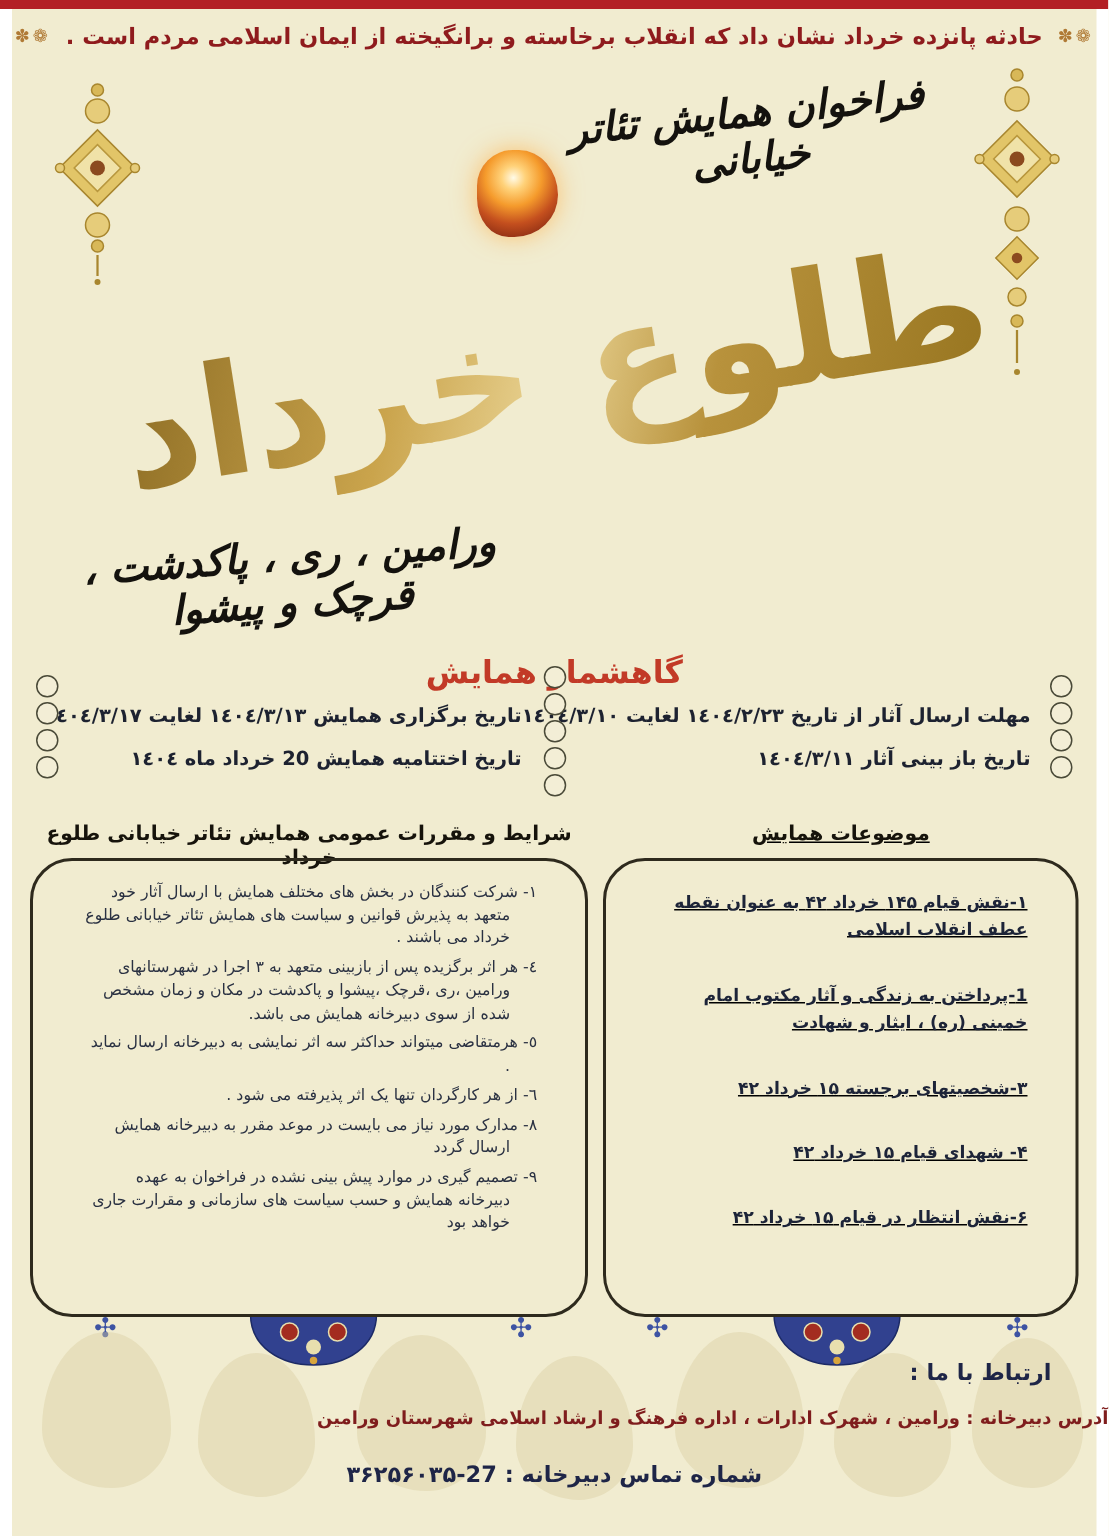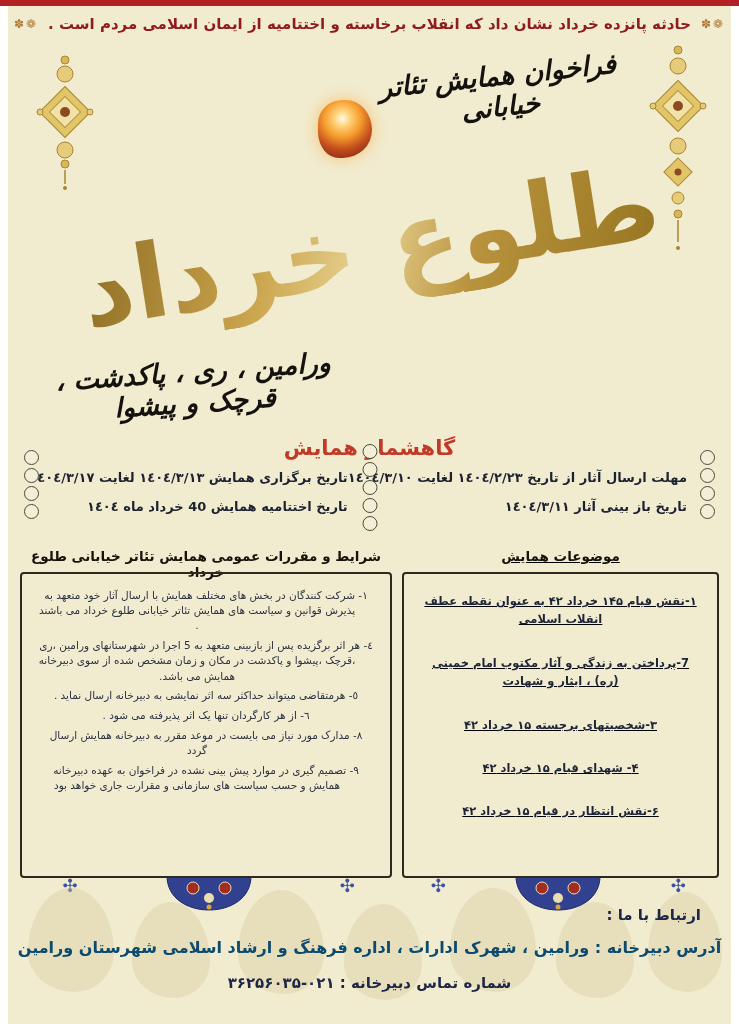--- a/index.html
+++ b/index.html
@@ -45,56 +45,56 @@
   .chain.c-mid{left:50%;transform:translateX(-50%);top:12px;}
   .chain.c-right{right:24px;top:18px;}
 
   
   .boxes{position:absolute;left:20px;right:20px;top:548px;height:330px;display:flex;
          gap:10px;z-index:2;}
   .col{display:flex;flex-direction:column;}
   .col-topics{width:46%;text-decoration:underline;}
   .col-rules{width:54%;}
   .box-header{text-align:center;font-size:13.5px;font-weight:700;color:#16130b;height:24px;}
-  .box{flex:1;border:2.5px solid #2e2a1d;border-radius:4px;background:transparent;
-       padding:14px 16px;box-sizing:border-box;overflow:hidden;text-align:center;}
+  .box{flex:1;border:2.5px solid #2e2a1d;border-radius:28px;background:transparent;
+       padding:14px 32px;box-sizing:border-box;overflow:hidden;}
   .topics-list{list-style:none;margin:4px 0 0 0;padding:0;font-size:11.5px;font-weight:700;
                color:#1d2438;}
   .topics-list li{margin-bottom:25px;line-height:1.6;}
   .rules-list{list-style:none;margin:0;padding:0;font-size:10.5px;color:#2a3142;
               line-height:1.45;}
   .rules-list li{margin-bottom:4.5px;padding-right:18px;text-indent:-18px;}
 
   
   .hang-row{position:absolute;left:20px;right:20px;top:876px;height:40px;display:flex;z-index:1;}
   .hang-group{display:flex;justify-content:space-around;align-items:flex-start;}
   .hg-topics{width:46%;}
   .hg-rules{width:54%;}
   .floret{color:#3d53a3;font-size:18px;line-height:20px;}
 
   
   .footer{position:absolute;left:0;right:0;top:900px;height:124px;z-index:2;padding-left:45px;}
   .contact-title{position:absolute;right:38px;top:6px;font-size:15px;font-weight:700;color:#1e2547;}
-  .contact-address{position:absolute;left:0;right:0;top:38px;text-align:center;
-                   font-size:16px;font-weight:700;color:#0c4a6e;}
+  .contact-address{position:absolute;left:0;right:0;top:38px;
+                   font-size:12px;font-weight:700;color:#7f1d1d;}
   .contact-phone{position:absolute;left:0;right:0;top:74px;text-align:center;
                  font-size:15px;font-weight:700;color:#1e2547;}
   .paisley{position:absolute;background:#dacc9f;opacity:.42;
            border-radius:50% 50% 46% 54% / 62% 62% 38% 38%;z-index:0;}
 </style>
 </head>
 <body>
 
 <div class="page">
   <div class="paper"></div>
   <div class="top-strip"></div>
 
   <div class="banner">
     <span class="flourish">❁✽</span>
-    <span class="txt">حادثه پانزده خرداد نشان داد که انقلاب برخاسته و اختتامیه از ایمان اسلامی مردم است .</span>
+    <span class="txt">حادثه پانزده خرداد نشان داد که انقلاب برخاسته و برانگیخته از ایمان اسلامی مردم است .</span>
     <span class="flourish">❁✽</span>
   </div>
 
   <div class="hero">
     <div class="ornament-left">
       <svg width="62" height="160" viewBox="0 0 62 160">
         <circle cx="31" cy="8" r="4" fill="#d8b858" stroke="#a8862e"></circle>
         <circle cx="31" cy="22" r="8" fill="#e6cc7a" stroke="#a8862e"></circle>
         <rect x="13" y="42" width="36" height="36" transform="rotate(45 31 60)" fill="#e2c568" stroke="#a8862e"></rect>
         <rect x="20" y="49" width="22" height="22" transform="rotate(45 31 60)" fill="#f0e2a8" stroke="#b8973d"></rect>
@@ -149,43 +149,43 @@
         <i></i>
         <i></i>
         <i></i>
         <i></i>
       </div>
     <div class="calendar-title">گاهشمار همایش</div>
     <div class="calendar-grid">
       <div class="cell">مهلت ارسال آثار از تاریخ ١٤٠٤/٢/٢٣ لغایت ١٤٠٤/٣/١٠</div>
       <div class="cell">تاریخ برگزاری همایش ١٤٠٤/٣/١٣ لغایت ١٤٠٤/٣/١٧</div>
       <div class="cell">تاریخ باز بینی آثار ١٤٠٤/٣/١١</div>
-      <div class="cell">تاریخ اختتامیه همایش 40 خرداد ماه ١٤٠٤</div>
+      <div class="cell">تاریخ اختتامیه همایش 20 خرداد ماه ١٤٠٤</div>
     </div>
   </div>
 
   <div class="boxes">
     <div class="col col-topics">
       <div class="box-header">موضوعات همایش</div>
       <div class="box">
         <ul class="topics-list">
           <li>۱-نقش قیام ۱۴۵ خرداد ۴۲ به عنوان نقطه عطف انقلاب اسلامی</li>
-          <li>7-پرداختن به زندگی و آثار مکتوب امام خمینی (ره) ، ایثار و شهادت</li>
+          <li>1-پرداختن به زندگی و آثار مکتوب امام خمینی (ره) ، ایثار و شهادت</li>
           <li>۳-شخصیتهای برجسته ۱۵ خرداد ۴۲</li>
           <li>۴- شهدای قیام ۱۵ خرداد ۴۲</li>
           <li>۶-نقش انتظار در قیام ۱۵ خرداد ۴۲</li>
         </ul>
       </div>
     </div>
     <div class="col col-rules">
       <div class="box-header">شرایط و مقررات عمومی همایش تئاتر خیابانی طلوع خرداد</div>
       <div class="box">
         <ul class="rules-list">
           <li>١- شرکت کنندگان در بخش های مختلف همایش با ارسال آثار خود متعهد به پذیرش قوانین و سیاست های همایش تئاتر خیابانی طلوع خرداد می باشند .</li>
-          <li>٤- هر اثر برگزیده پس از بازبینی متعهد به 5 اجرا در شهرستانهای ورامین ،ری ،قرچک ،پیشوا و پاکدشت در مکان و زمان مشخص شده از سوی دبیرخانه همایش می باشد.</li>
+          <li>٤- هر اثر برگزیده پس از بازبینی متعهد به ٣ اجرا در شهرستانهای ورامین ،ری ،قرچک ،پیشوا و پاکدشت در مکان و زمان مشخص شده از سوی دبیرخانه همایش می باشد.</li>
           <li>٥- هرمتقاضی میتواند حداکثر سه اثر نمایشی به دبیرخانه ارسال نماید .</li>
           <li>٦- از هر کارگردان تنها یک اثر پذیرفته می شود .</li>
           <li>٨- مدارک مورد نیاز می بایست در موعد مقرر به دبیرخانه همایش ارسال گردد</li>
           <li>٩- تصمیم گیری در موارد پیش بینی نشده در فراخوان به عهده دبیرخانه همایش و حسب سیاست های سازمانی و مقرارت جاری خواهد بود</li>
 
         </ul>
       </div>
     </div>
   </div>
 
@@ -217,15 +217,15 @@
   <div class="footer">
     <div class="paisley" style="left:28px;top:-12px;width:86px;height:104px;"></div>
     <div class="paisley" style="left:132px;top:2px;width:78px;height:96px;"></div>
     <div class="paisley" style="left:238px;top:-10px;width:86px;height:104px;"></div>
     <div class="paisley" style="left:344px;top:4px;width:78px;height:96px;"></div>
     <div class="paisley" style="left:450px;top:-12px;width:86px;height:104px;"></div>
     <div class="paisley" style="left:556px;top:2px;width:78px;height:96px;"></div>
     <div class="paisley" style="left:648px;top:-8px;width:74px;height:100px;"></div>
     <div class="contact-title">ارتباط با ما :</div>
     <div class="contact-address">آدرس دبیرخانه : ورامین ، شهرک ادارات ، اداره فرهنگ و ارشاد اسلامی شهرستان ورامین</div>
-    <div class="contact-phone">شماره تماس دبیرخانه : ۰۲۱-۳۶۲۵۶۰۳۵</div>
+    <div class="contact-phone">شماره تماس دبیرخانه : 27-۳۶۲۵۶۰۳۵</div>
   </div>
 </div>
 
 </body></html>

